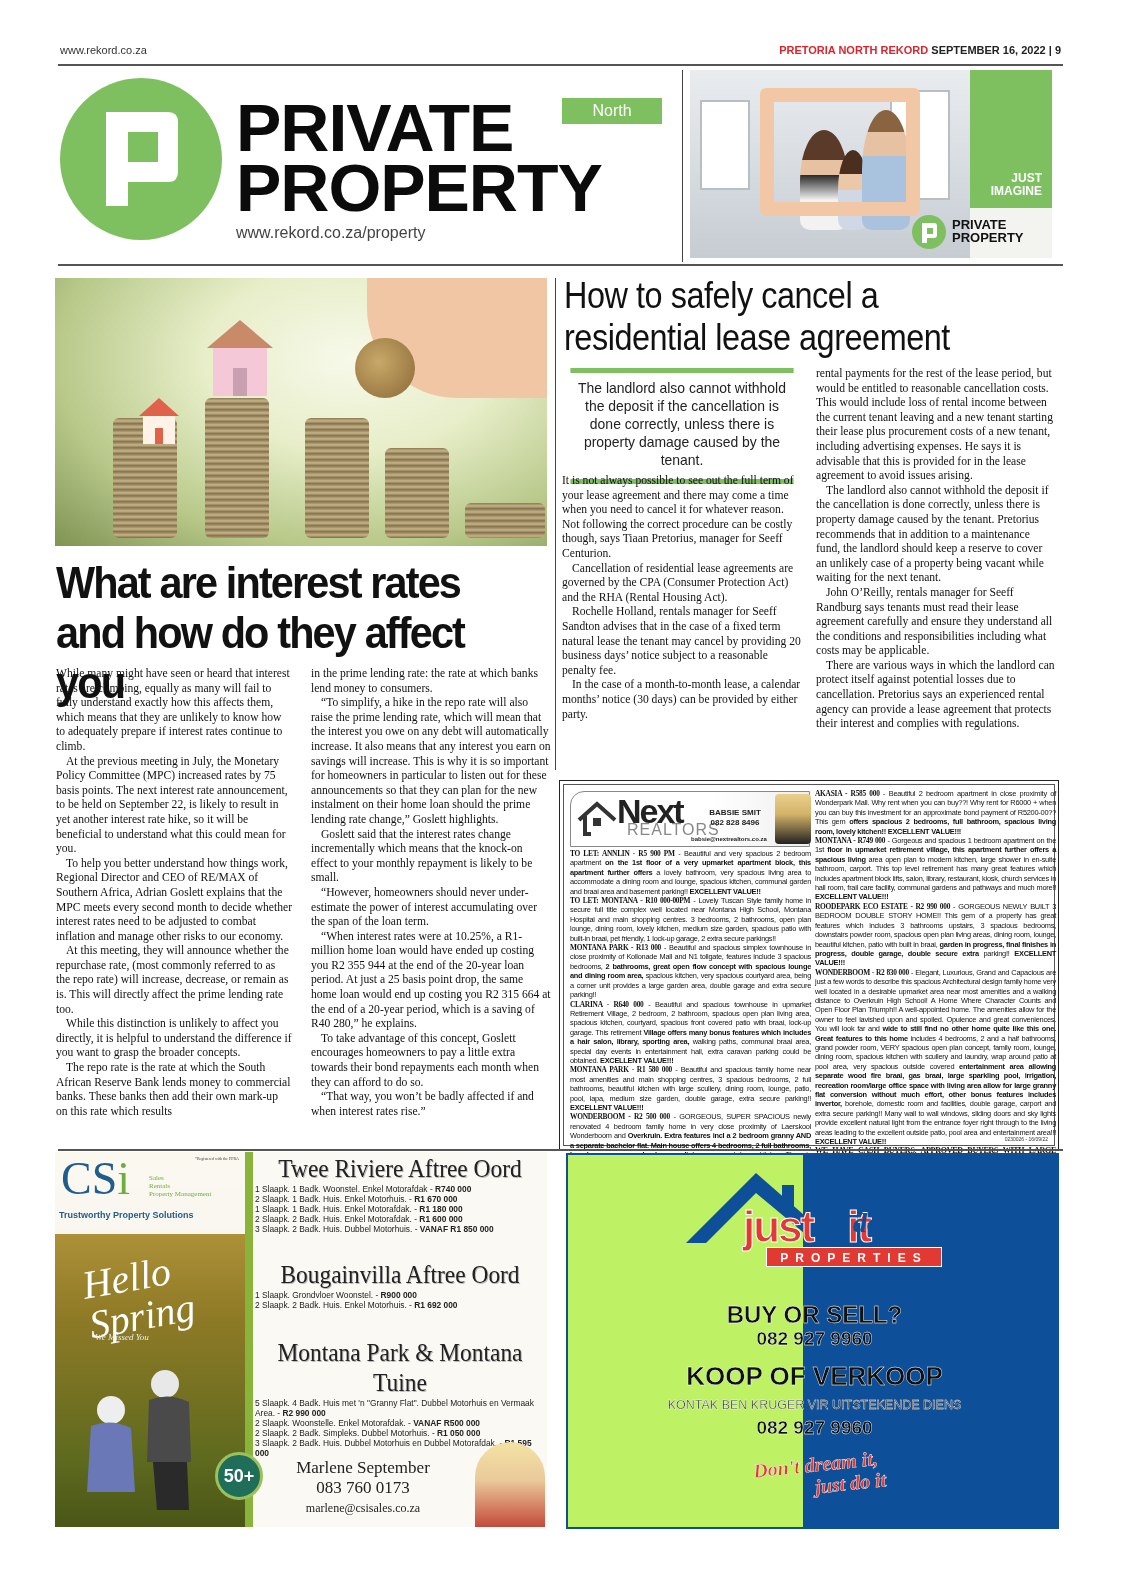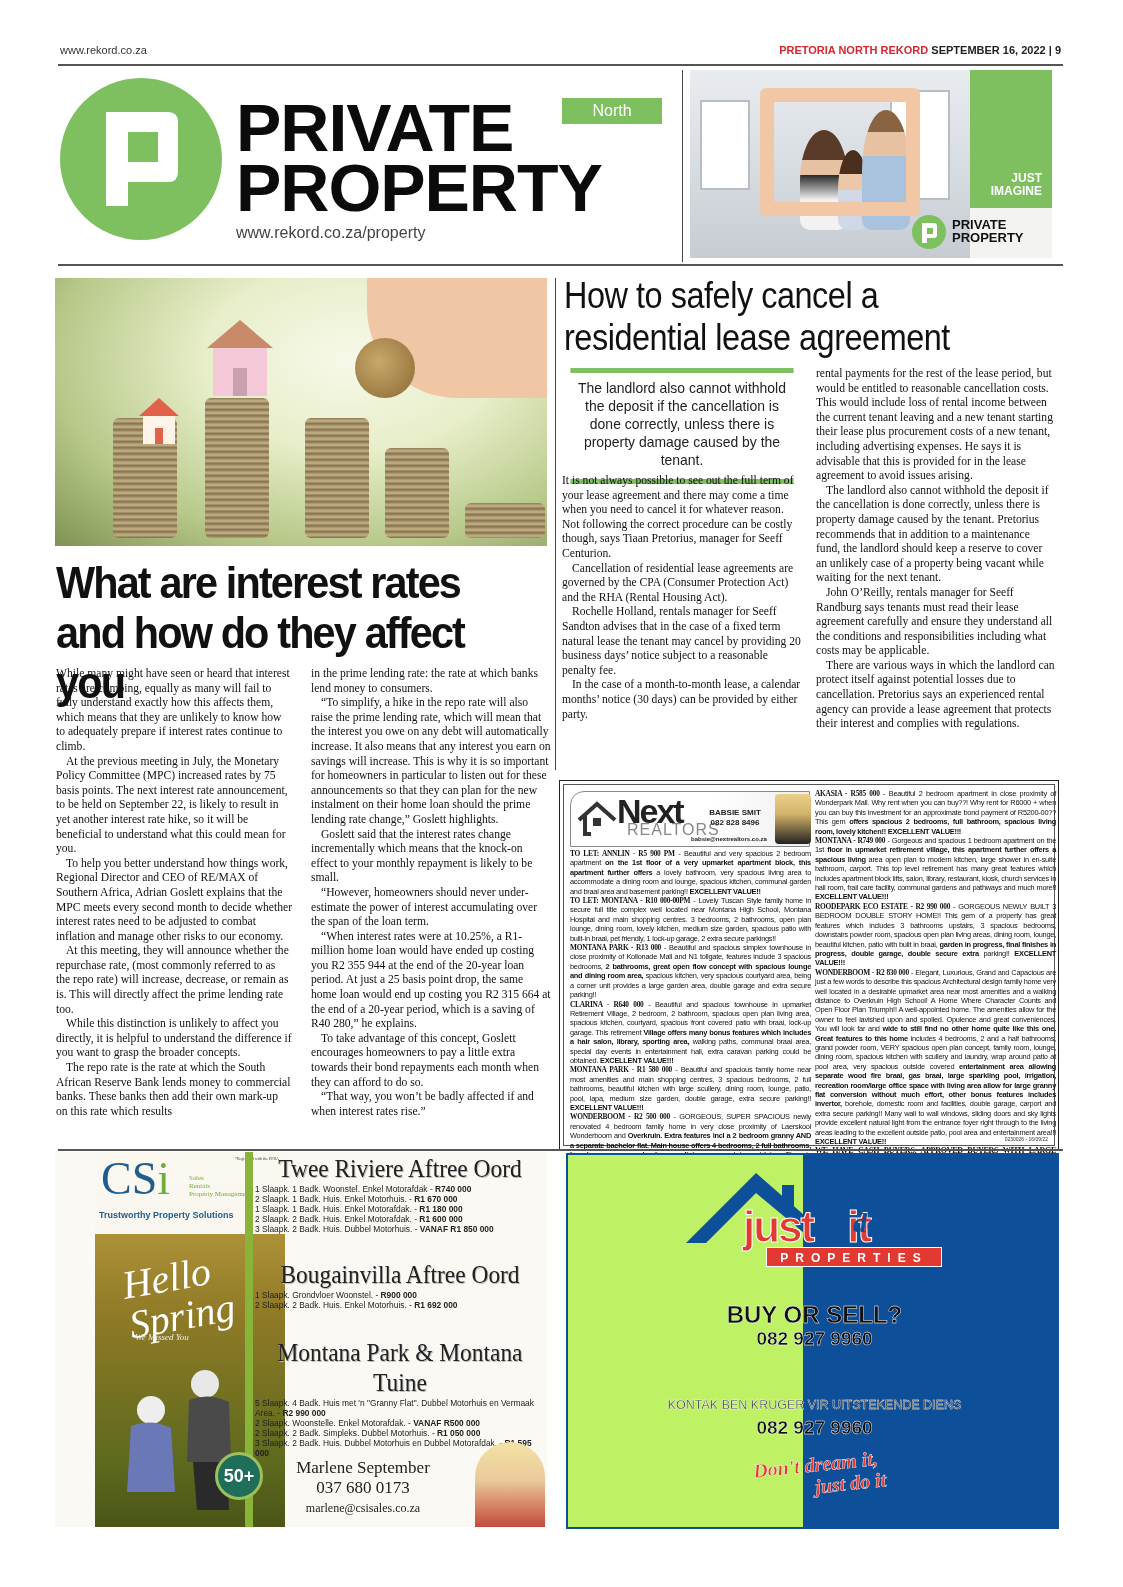--- a/index.html
+++ b/index.html
@@ -65,21 +65,21 @@
   .agent-photo { position: absolute; left: 204px; top: 2px; width: 36px; height: 50px; background: linear-gradient(180deg, #e9d08a 0%, #d4b36a 40%, #222 100%); border-radius: 4px; }
   .house-icon { position: absolute; left: 6px; top: 6px; width: 40px; height: 40px; }
 
   .listing-col { font: 7.4px/9.4px "Liberation Sans Narrow", "Liberation Sans", sans-serif; color: #111; text-align: justify; letter-spacing: -0.25px; }
   .listing-col .hd { font-weight: bold; font-family: Liberation Serif, serif; }
   .listing-col .strong { font-weight: bold; }
   .ad-code { position: absolute; right: 6px; bottom: 3px; font: 5px "Liberation Sans", sans-serif; color: #333; }
 
   
   .csi-ad { left: 55px; top: 1152px; width: 492px; height: 375px; overflow: hidden; background: #fbf9f3; }
-  .csi-left { position: absolute; left: 0; top: 0; width: 190px; height: 410px; background: linear-gradient(180deg, #caa84a 0%, #8f7a26 40%, #5e6a1e 75%, #3f4b12 100%); margin-left: 40px; }
+  .csi-left { position: absolute; left: 0; top: 0; width: 190px; height: 410px; background: linear-gradient(180deg, #caa84a 0%, #8f7a26 40%, #5e6a1e 75%, #3f4b12 100%); }
   .csi-bar { position: absolute; left: 190px; top: 0; width: 8px; height: 375px; background: #8ab33a; }
   .csi-logo-box { position: absolute; left: 0; top: 0; width: 190px; height: 82px; background: rgba(255,255,255,0.92); }
   .csi-letters { position: absolute; left: 6px; top: 4px; font: 46px/46px "Liberation Serif", serif; color: #1e5d8e; }
   .csi-letters .i { color: #6fae3c; }
   .csi-sub { position: absolute; left: 94px; top: 22px; font: 7px/8px "Liberation Serif", serif; color: #6fae3c; }
   .csi-reg { position: absolute; right: 6px; top: 4px; font: 4px "Liberation Serif", serif; color: #444; }
   .csi-tag { position: absolute; left: 4px; top: 58px; width: 182px; font: bold 9px "Liberation Sans", sans-serif; color: #1e5d8e; }
   .hello-spring { position: absolute; left: 30px; top: 100px; font: italic 40px/40px "Liberation Serif", serif; color: #fff; transform: rotate(-10deg); }
   .missed-you { position: absolute; left: 40px; top: 180px; font: italic 9px "Liberation Serif", serif; color: #eee; }
   .couple { position: absolute; left: 18px; top: 210px; width: 150px; height: 150px; }
@@ -314,37 +314,38 @@
     <div class="csi-lines" id="csi-lines-2">
         <div>5 Slaapk. 4 Badk. Huis met 'n "Granny Flat". Dubbel Motorhuis en Vermaak Area. - <b>R2 990 000</b></div>
         <div>2 Slaapk. Woonstelle. Enkel Motorafdak. - <b>VANAF R500 000</b></div>
         <div>2 Slaapk. 2 Badk. Simpleks. Dubbel Motorhuis. - <b>R1 050 000</b></div>
         <div>3 Slaapk. 2 Badk. Huis. Dubbel Motorhuis en Dubbel Motorafdak. - <b>R1 595 000</b></div>
       </div>
   </div>
 
   <div class="csi-contact">
     <div>Marlene September</div>
-    <div>037 680 0173</div>
+    <div>083 760 0173</div>
     <div class="email">marlene@csisales.co.za</div>
   </div>
   <div class="csi-photo"></div>
 </div>
 
 <div class="abs jdi-ad">
   <div class="jdi-blue"></div>
   <svg class="jdi-roof" viewBox="0 0 150 70">
     <polygon points="0,70 70,0 150,70 130,70 70,20 20,70" fill="#0e4f99"></polygon>
     <rect x="96" y="12" width="12" height="26" fill="#0e4f99"></rect>
   </svg>
   <div class="jdi-just"><span>just</span><span style="margin-left:34px">it</span></div>
   <div class="jdi-do">do</div>
   <div class="jdi-props">PROPERTIES</div>
 
   <div class="jdi-line jdi-l1">BUY OR SELL?</div>
   <div class="jdi-line jdi-l3">082 927 9960</div>
+  <div class="jdi-line jdi-l4">KOOP OF VERKOOP</div>
   <div class="jdi-line jdi-l5">KONTAK BEN KRUGER VIR UITSTEKENDE DIENS</div>
   <div class="jdi-line jdi-l6">082 927 9960</div>
   <div class="jdi-slogan">
     <span>Don't dream it,</span>
     <span class="l2">just do it</span>
   </div>
 </div>
 
 </body></html>

